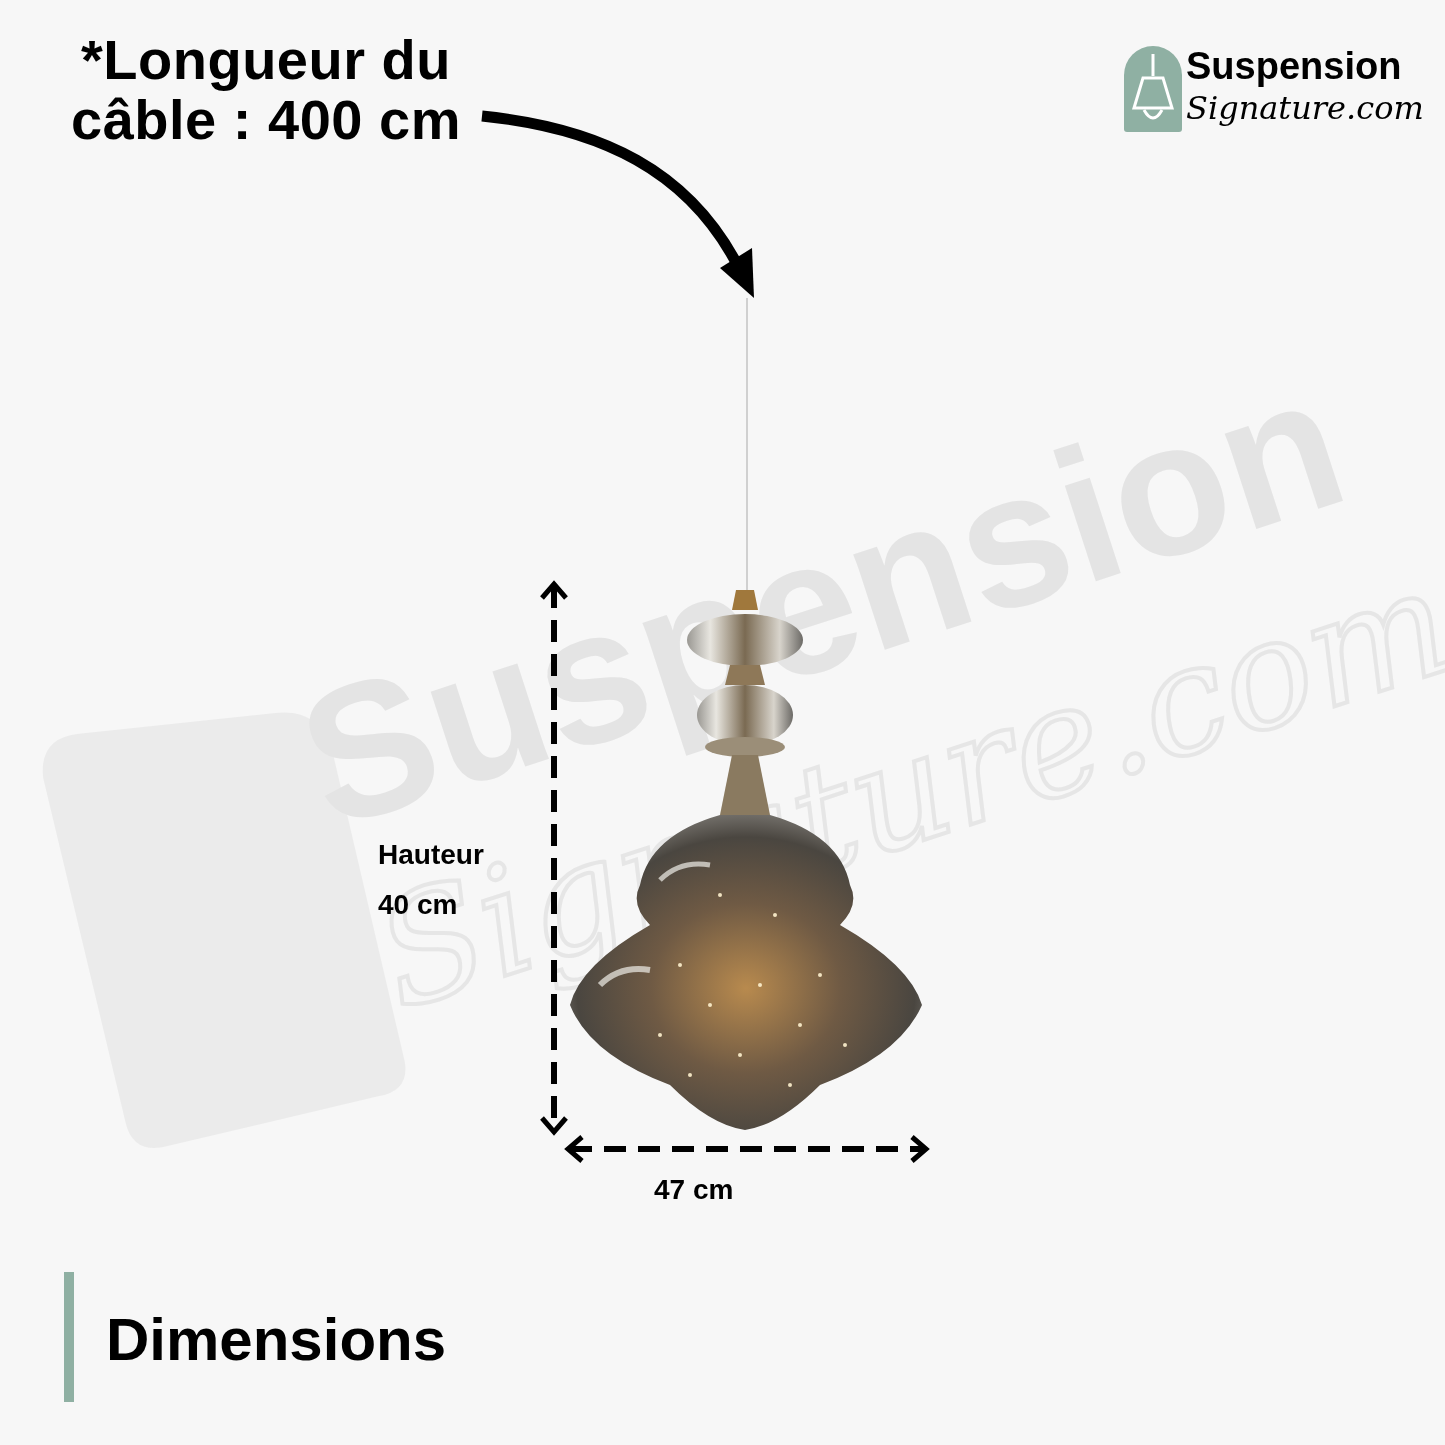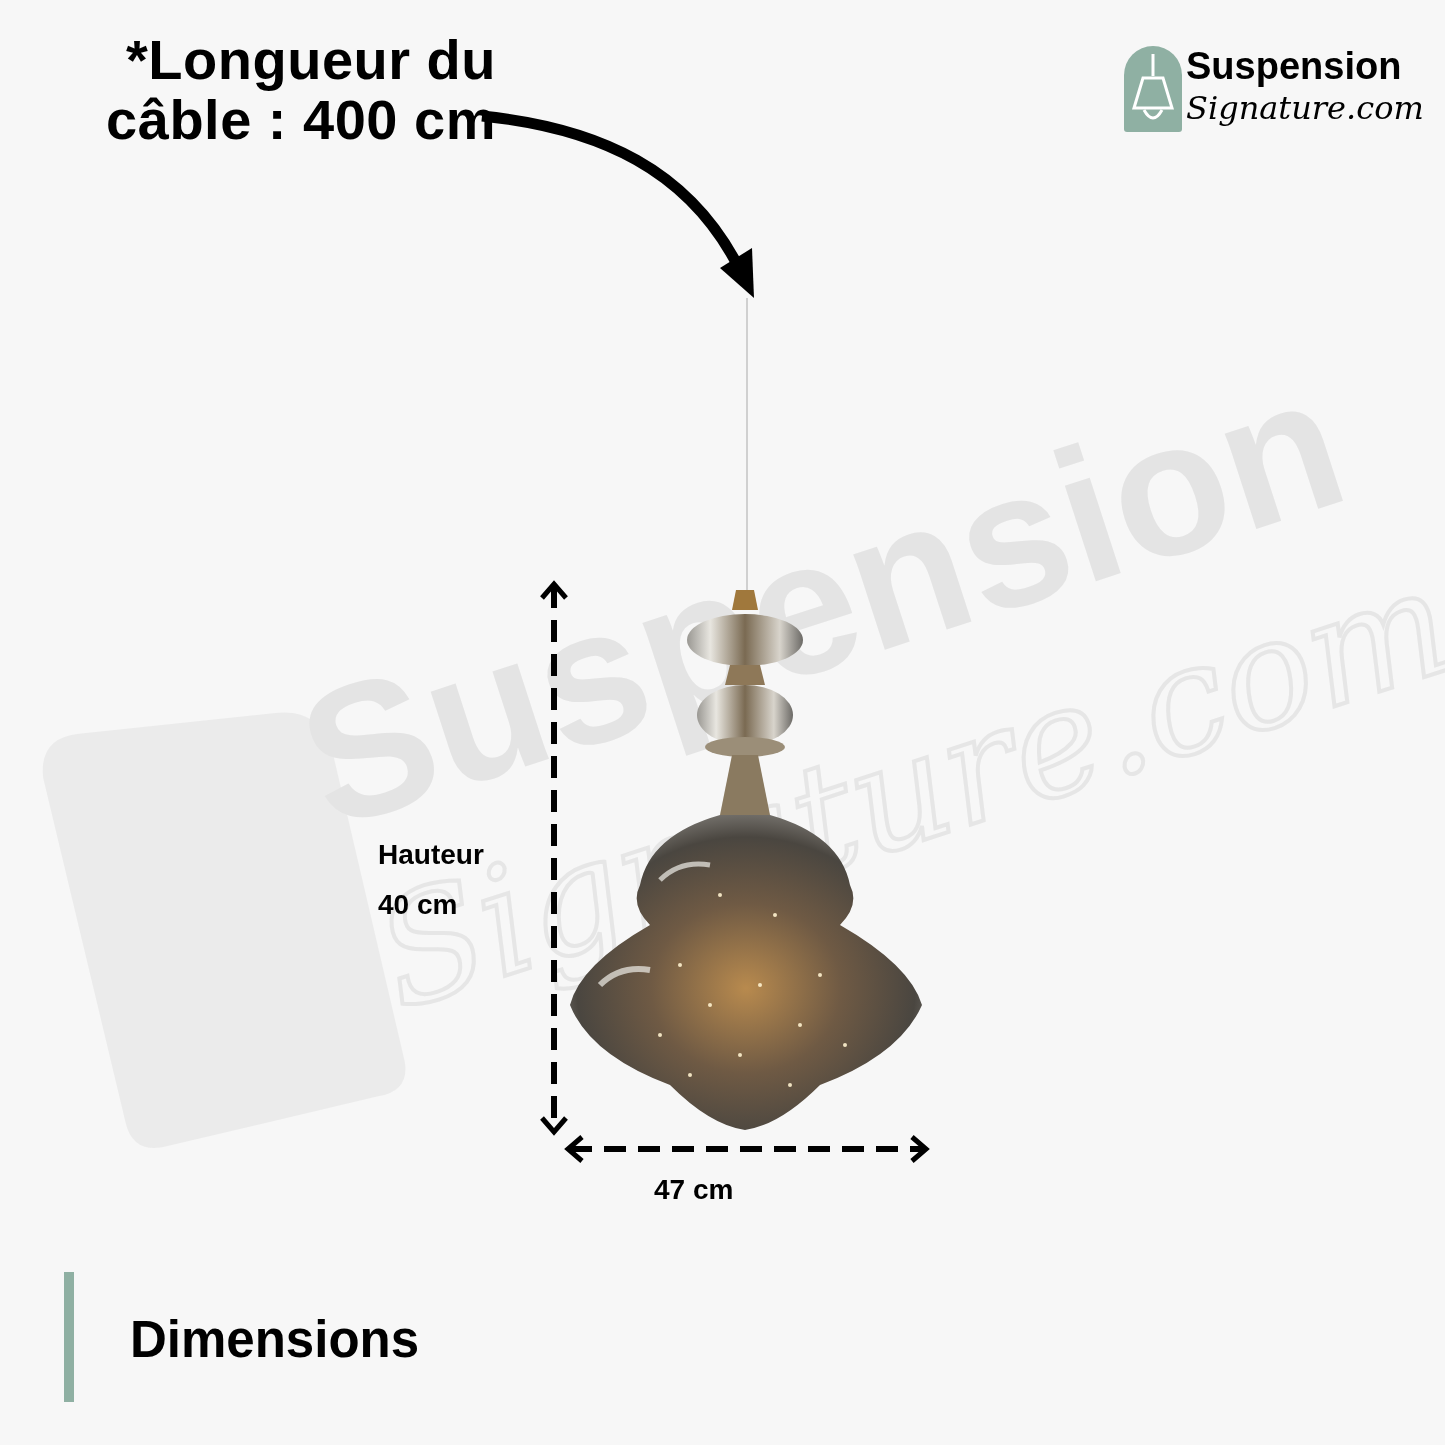--- a/index.html
+++ b/index.html
@@ -1,28 +1,28 @@
 <!DOCTYPE html>
 <html><head>
 <meta charset="utf-8">
 <style>
   html, body { margin:0; padding:0; }
   body { width:1445px; height:1445px; background:#f7f7f7; position:relative; overflow:hidden;
          font-family:"Liberation Sans", sans-serif; color:#000; }
   .abs { position:absolute; }
-  .cable-title { left:36px; top:30px; width:460px; text-align:right; font-weight:bold; font-size:56px; line-height:60px; letter-spacing:0.5px; }
+  .cable-title { left:36px; top:30px; width:460px; text-align:center; font-weight:bold; font-size:56px; line-height:60px; letter-spacing:0.5px; }
   .logo { left:1122px; top:44px; width:300px; height:92px; }
   .logo-badge { position:absolute; left:2px; top:2px; width:58px; height:86px; background:#8fb0a3; border-radius:29px 29px 3px 3px; }
   .logo-word1 { position:absolute; left:64px; top:0px; font-weight:bold; font-size:38px; line-height:44px; }
   .logo-word2 { position:absolute; left:64px; top:44px; font-family:"DejaVu Serif", serif; font-style:italic; font-size:32px; line-height:40px; }
   .label { font-weight:bold; font-size:28px; line-height:50px; text-align:left; }
   .hauteur { left:378px; top:830px; width:166px; }
   .longueur { left:654px; top:1165px; width:200px; }
   .section-bar { left:64px; top:1272px; width:10px; height:130px; background:#8fb0a3; }
-  .section-title { left:106px; top:1300px; font-weight:bold; font-size:51px; line-height:80px;margin-left:24px; }
+  .section-title { left:106px; top:1300px; font-weight:bold; font-size:60px; line-height:80px; }
   .watermark { left:0; top:0; width:1445px; height:1445px; pointer-events:none; }
 </style>
 </head>
 <body>
 
 <svg class="abs watermark" viewBox="0 0 1445 1445">
   <g opacity="0.55">
     <path d="M60 760 Q60 720 100 720 L300 720 Q340 720 350 760 L390 1080 Q392 1110 360 1112 L140 1140 Q110 1142 106 1112 Z" fill="#e3e3e3" transform="rotate(-6 220 930)"></path>
   </g>
   <text x="330" y="830" font-family="Liberation Sans, sans-serif" font-weight="bold" font-size="190" fill="#e4e4e4" transform="rotate(-18 330 830)">Suspension</text>

